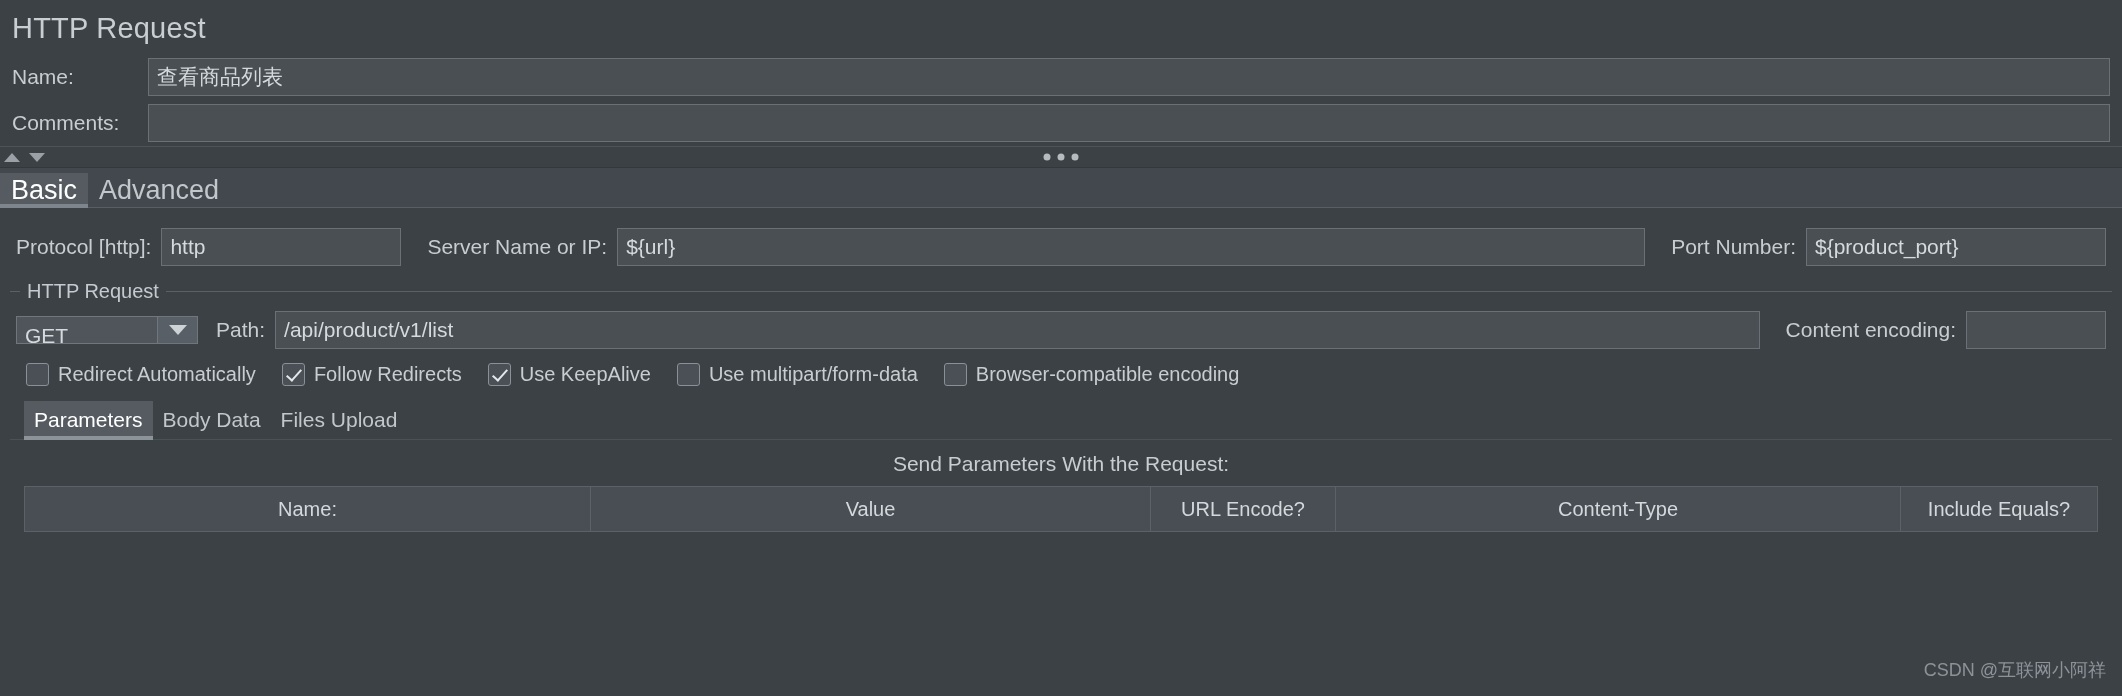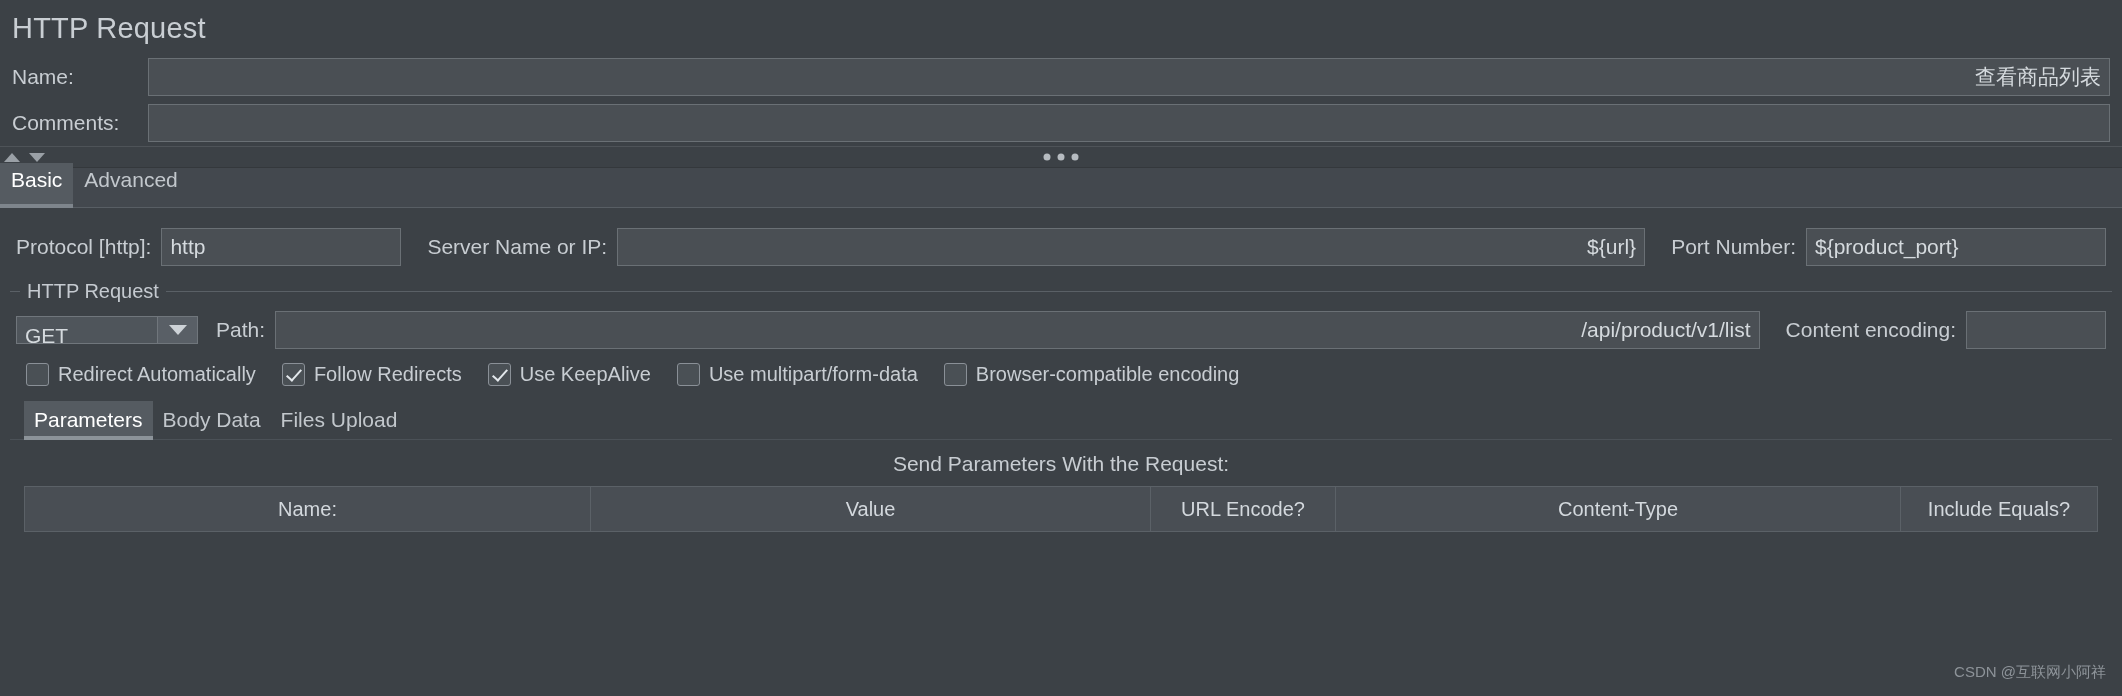--- a/index.html
+++ b/index.html
@@ -47,21 +47,21 @@
     color: #d5dade;
     font-size: 21px;
     font-family: "Liberation Sans", "DejaVu Sans", sans-serif;
     height: 38px;
     line-height: 36px;
     padding: 0 8px;
     outline: none;
     overflow: hidden;
     white-space: nowrap;
   }
-  .tf.grow { flex: 1 1 auto; min-width: 0; text-align: right; }
+  .tf.grow { flex: 1 1 auto; min-width: 0; }
 
   
   .splitter {
     height: 22px;
     background: #3c4146;
     border-top: 1px solid #4e5358;
     border-bottom: 1px solid #34383c;
     position: relative;
     display: flex;
     align-items: center;
@@ -96,22 +96,22 @@
 
   
   .tabstrip {
     display: flex;
     align-items: flex-end;
     background: #43484e;
     height: 40px;
     border-bottom: 1px solid #585e64;
   }
   .tab {
-    font-size: 21px;
-    padding: 5px 11px 15px 11px;
+    font-size: 27px;
+    padding: 5px 11px 5px 11px;
     color: #c2c7cc;
     background: transparent;
     position: relative;
     white-space: nowrap;
     line-height: 24px;
   }
   .tab.selected {
     background: #555b61;
     color: #ffffff;
   }
@@ -290,21 +290,21 @@
     white-space: nowrap;
     position: relative;
   }
   .pcol:last-child { border-right: none; }
 
   
   .watermark {
     position: absolute;
     right: 16px;
     bottom: 14px;
-    font-size: 15px;
+    font-size: 18px;
     color: #9ba1a7;
     opacity: 0.85;
     white-space: nowrap;
     pointer-events: none;
   }
 </style>
 </head>
 <body>
 
 <div>

